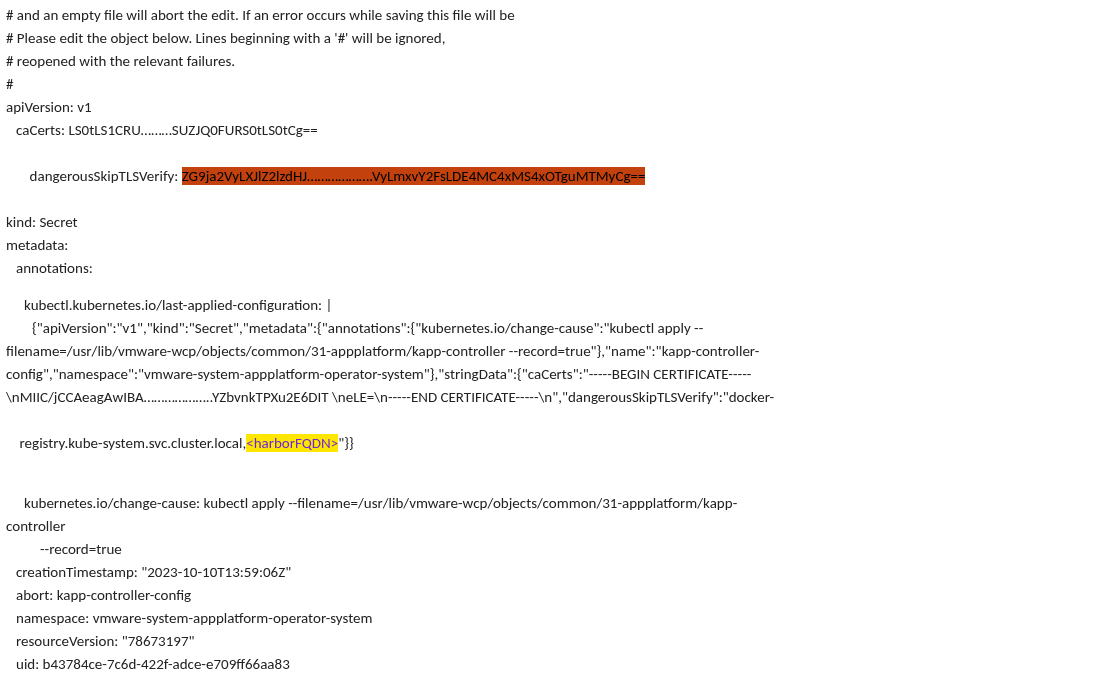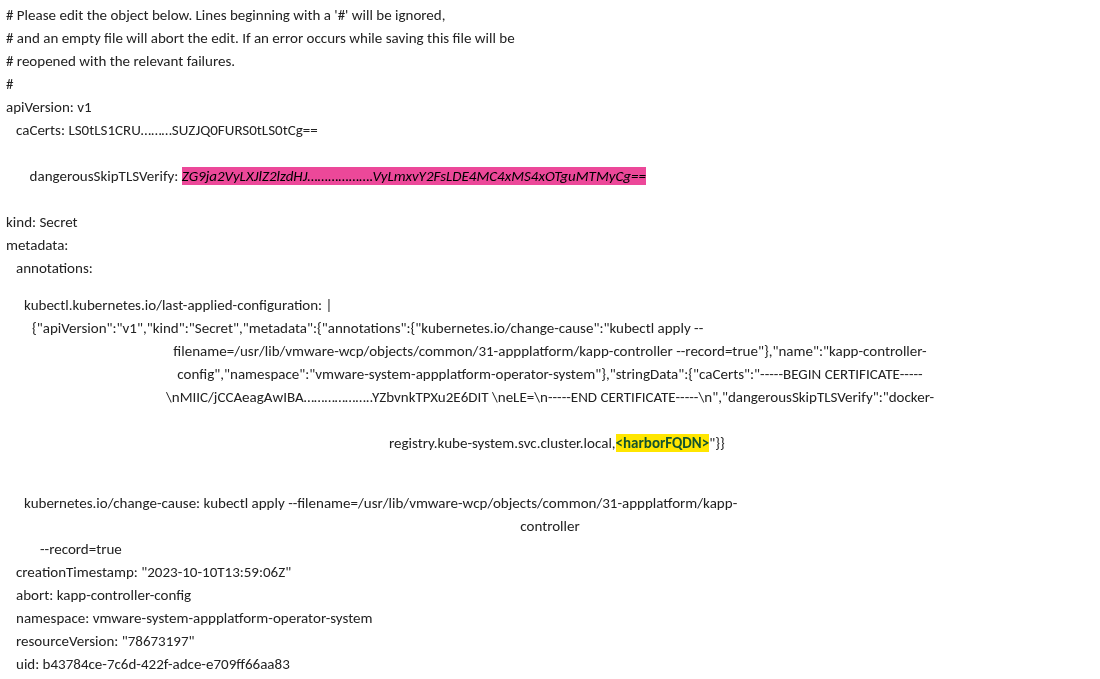--- a/index.html
+++ b/index.html
@@ -12,30 +12,30 @@
     line-height:23px;
     color:#222;
     padding:4px 6px 6px 6px;
     box-sizing:border-box;
   }
   .line{white-space:pre-wrap;word-wrap:break-word;}
   .i1{padding-left:10px;}
   .i2{padding-left:18px;margin-top:14px;}
   .i3{padding-left:26px;}
   .i4{padding-left:34px;}
-  .wrap{padding-left:0;text-align:center;}
-  .hl-green{background:#ec4899;color:#000;font-style:italic;}
-  .hl-yellow{background:#ffe600;color:#14532d;font-weight:700;margin-top:36px;}
+  .wrap{padding-left:0;}
+  .hl-green{background:#c2410c;color:#000;}
+  .hl-yellow{background:#ffe600;color:#6d28d9;font-weight:400;margin-top:36px;}
 </style>
 </head>
 <body>
 
 <div>
+  <div class="line"># and an empty file will abort the edit. If an error occurs while saving this file will be</div>
   <div class="line"># Please edit the object below. Lines beginning with a '#' will be ignored,</div>
-  <div class="line"># and an empty file will abort the edit. If an error occurs while saving this file will be</div>
   <div class="line"># reopened with the relevant failures.</div>
   <div class="line">#</div>
 
   <div class="line">apiVersion: v1</div>
   <div class="line i1">caCerts: LS0tLS1CRU………SUZJQ0FURS0tLS0tCg==</div>
   <div class="line i1">
     <span>dangerousSkipTLSVerify: </span><span class="hl-green">ZG9ja2VyLXJlZ2lzdHJ……………….VyLmxvY2FsLDE4MC4xMS4xOTguMTMyCg==</span>
   </div>
   <div class="line">kind: Secret</div>
   <div class="line">metadata:</div>

